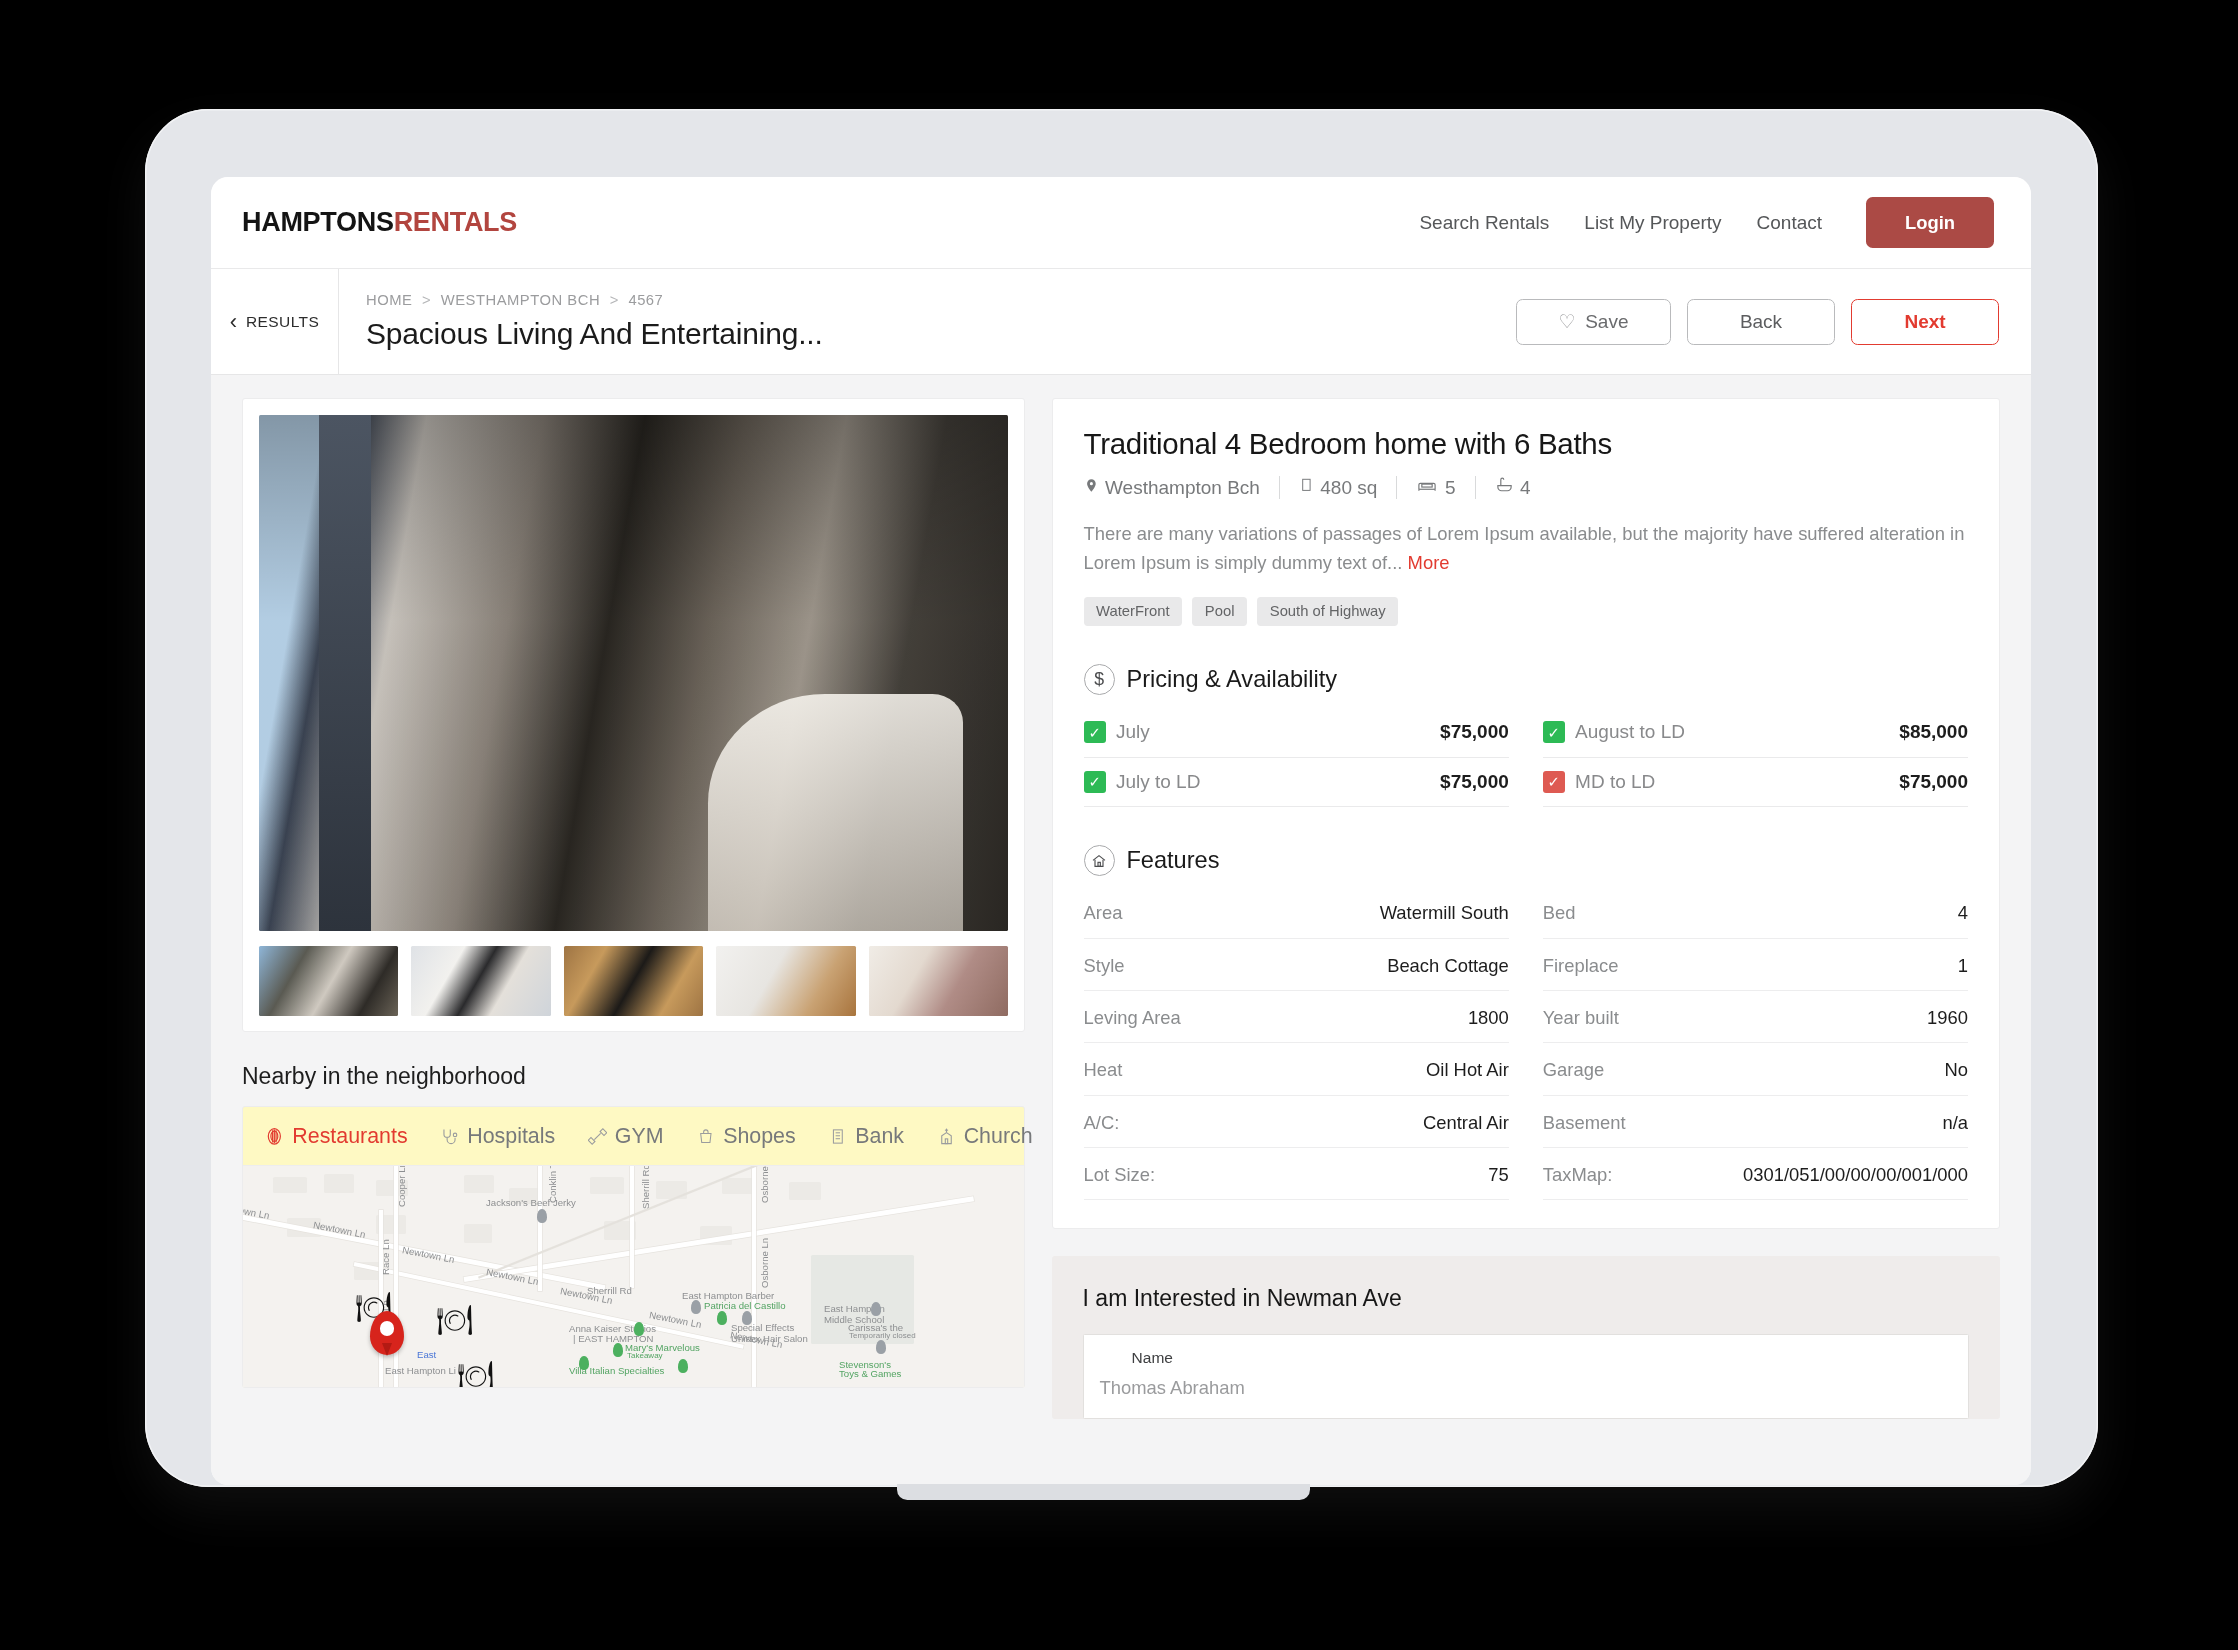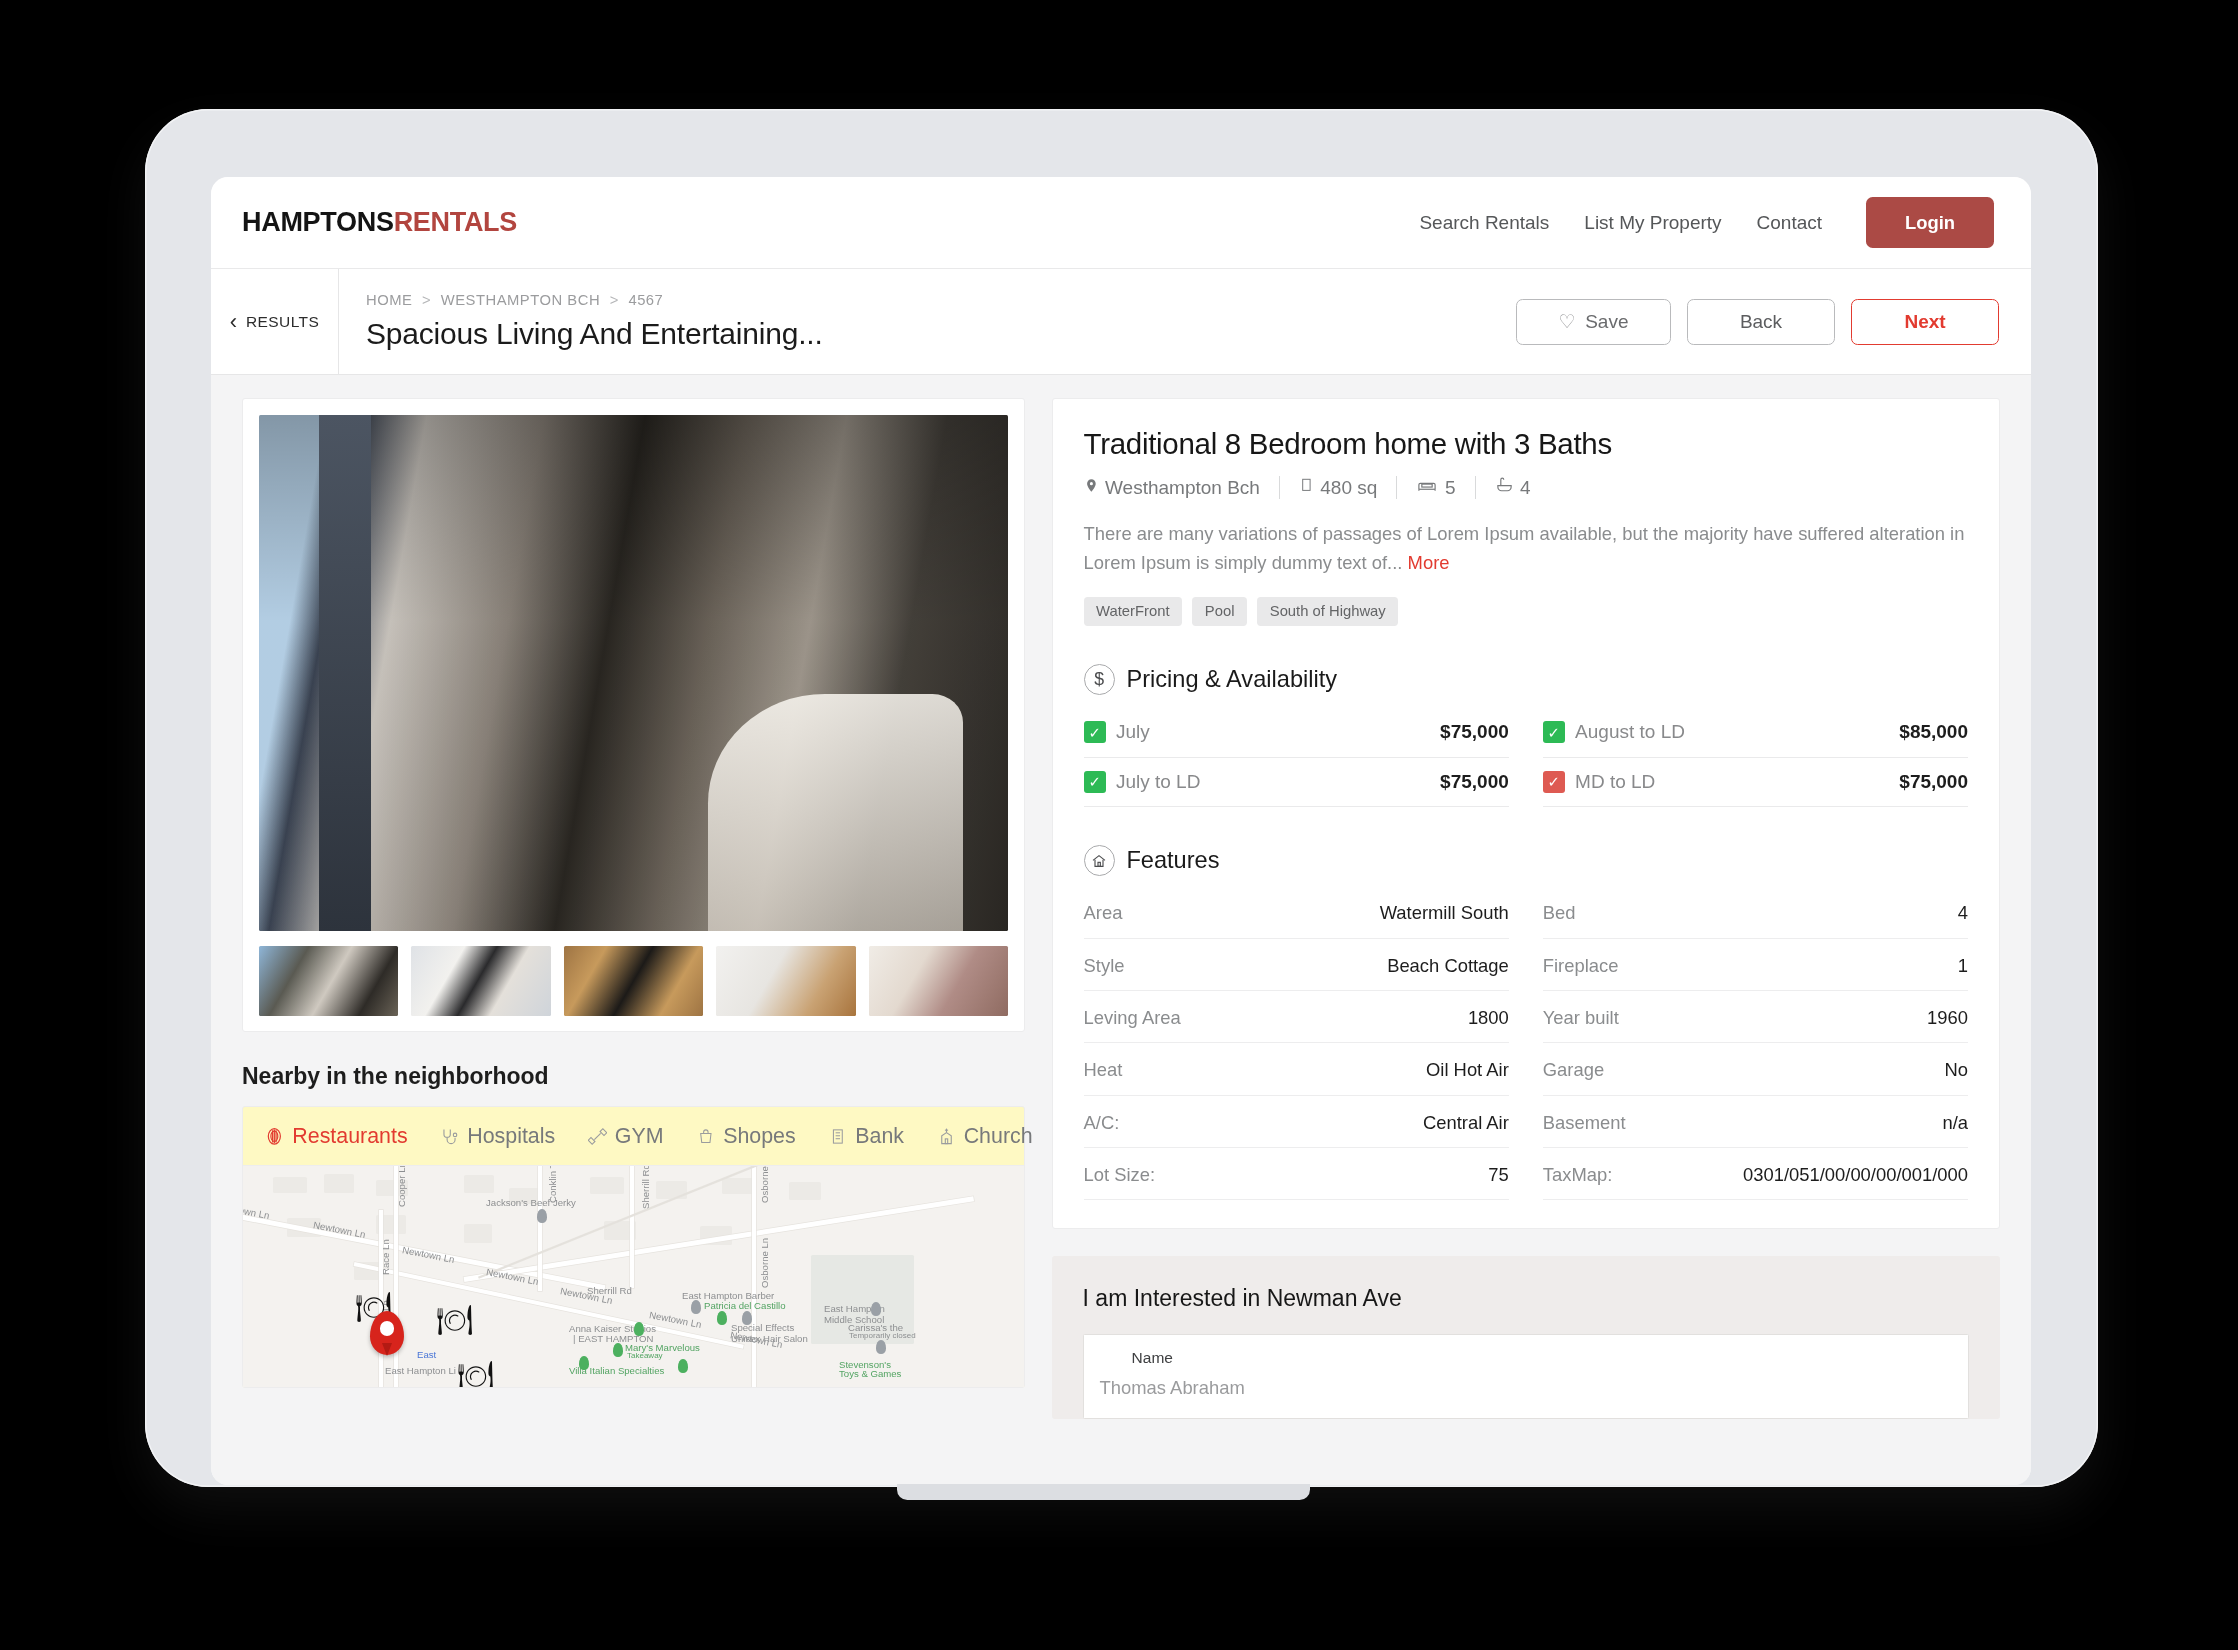--- a/index.html
+++ b/index.html
@@ -122,21 +122,21 @@
   .thumbs { display: flex; gap: 13.3px; margin-top: 14.8px; }
   .thumb { flex: 1; height: 70px; border-radius: 1.5px; cursor: pointer; }
   .t1 { background: linear-gradient(120deg,#8fb6d8 0%,#5a5a52 28%,#cfc9c0 52%,#2e2b27 78%,#6a6357 100%); }
   .t2 { background: linear-gradient(120deg,#dfe2e6 0%,#f2f1ee 30%,#2a2a2c 48%,#e4e0da 66%,#cfd4da 100%); }
   .t3 { background: linear-gradient(120deg,#9e7443 0%,#c79a5c 24%,#1c1a18 50%,#c79a5c 76%,#9e7443 100%); }
   .t4 { background: linear-gradient(120deg,#f2f1ef 0%,#e7e5e1 40%,#c9a273 72%,#a8743d 100%); }
   .t5 { background: linear-gradient(120deg,#f0ece6 0%,#e3d9cf 35%,#b08c86 62%,#8f6b61 100%); }
 
   
   .neighborhood { margin-top: 31px; }
-  .neigh-title { font-size: 23px; color: #1d1d1d; margin-bottom: 16px; font-weight: bold; }
+  .neigh-title { font-size: 23px; color: #1d1d1d; margin-bottom: 16px; }
   .tabs-card { background: #fef9c3; border: 0.7px solid #ececed; border-radius: 3px; }
   .tabs { display: flex; align-items: center; padding: 17.7px 20.7px 16px 20.7px; gap: 31px; border-bottom: 0.7px solid #ededee; }
   .tab { display: flex; align-items: center; gap: 6.6px; font-size: 21.4px; color: #77797b; cursor: pointer; white-space: nowrap; }
   .tab.active { color: #e23b30; }
   .tab .ico { display: inline-flex; width: 22px; height: 22px; align-items: center; justify-content: center; }
   .map {
     height: 221px; position: relative; overflow: hidden;
     background: #f4f2ef;
   }
   .map .rd {
@@ -430,21 +430,21 @@
               <div class="plate" style="left:214px; top:193px;">🍽</div>
               <div class="bigpin"></div>
             </div>
           </div>
         </div>
       </div>
 
       <div class="col-right">
 
         <div class="card detail-card">
-          <div class="prop-title">Traditional 8 Bedroom home with 3 Baths</div>
+          <div class="prop-title">Traditional 4 Bedroom home with 6 Baths</div>
 
           <div class="meta-row">
             <div class="meta">
               <span>
                 <svg width="14.8" height="19" viewBox="0 0 24 24" fill="#77797b">
                     <path d="M12 2a7 7 0 0 0-7 7c0 5 7 13 7 13s7-8 7-13a7 7 0 0 0-7-7zm0 9.5A2.5 2.5 0 1 1 12 6.5a2.5 2.5 0 0 1 0 5z"></path>
                   </svg>
               </span>
               <span>Westhampton Bch</span>
             </div>

